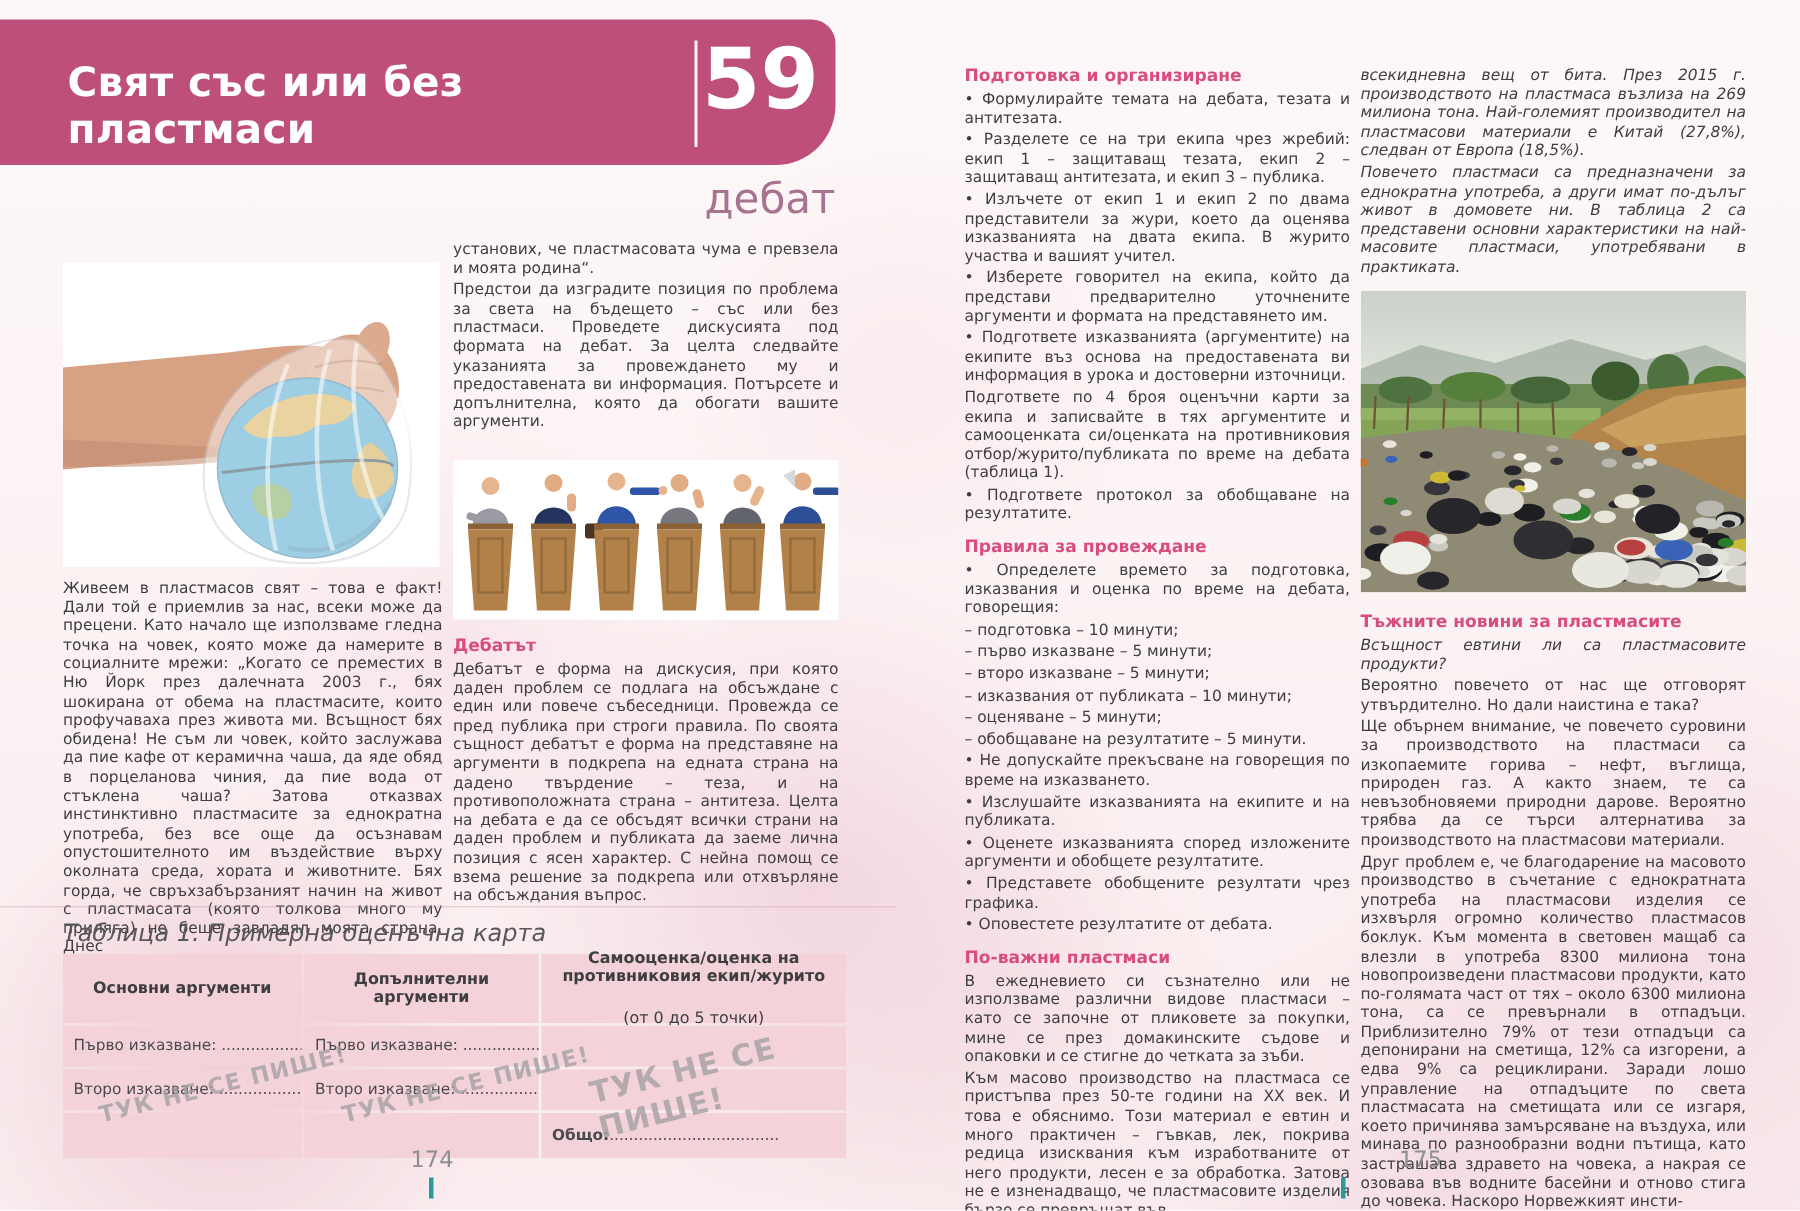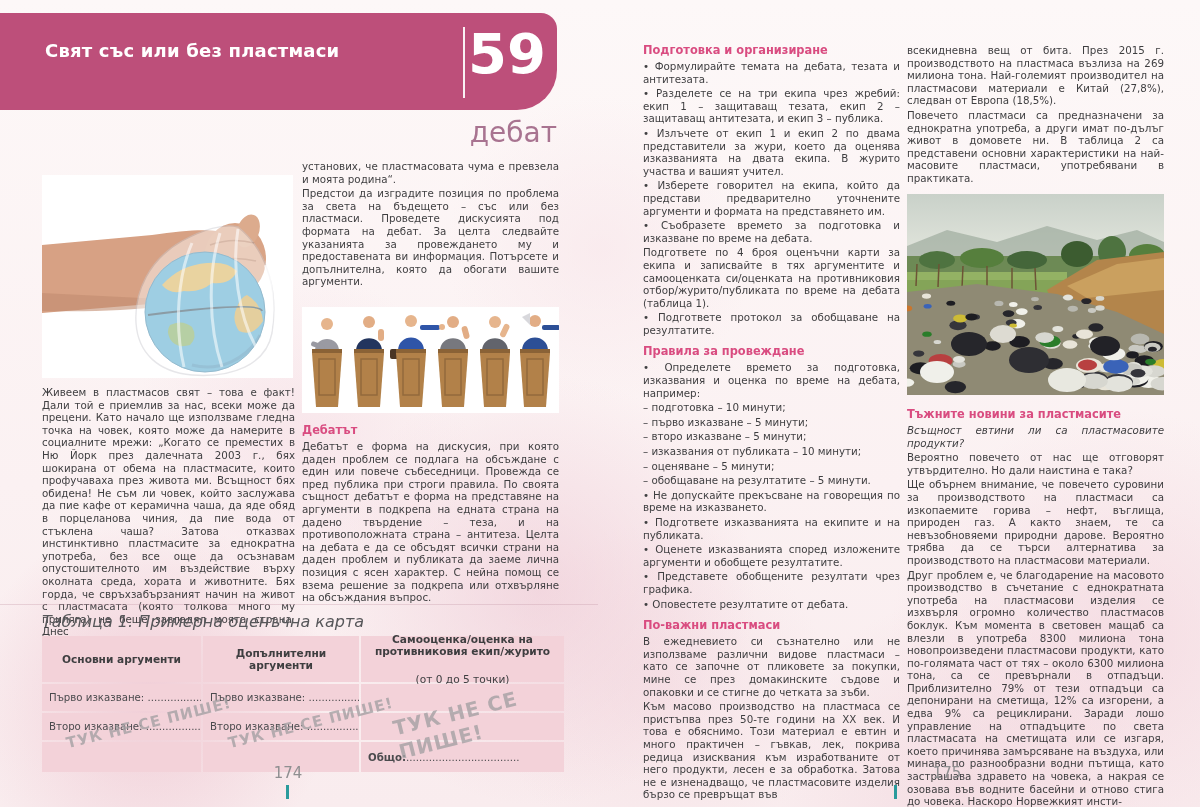--- a/index.html
+++ b/index.html
@@ -14,21 +14,21 @@
       radial-gradient(circle 240px at 300px 440px, rgba(244,215,224,.45), transparent 70%),
       radial-gradient(circle 220px at 600px 250px, rgba(247,226,231,.5), transparent 70%),
       radial-gradient(circle 320px at 1120px 640px, rgba(240,203,214,.5), transparent 72%),
       radial-gradient(circle 260px at 960px 780px, rgba(238,203,213,.45), transparent 70%),
       radial-gradient(circle 240px at 660px 690px, rgba(242,214,221,.45), transparent 70%),
       linear-gradient(180deg,#fdf8f8 0%,#fbf1f2 60%,#f9ecee 100%);
   }
   .abs{position:absolute;}
   
   .band{left:0;top:13px;width:557px;height:97px;background:#bd4f7a;border-radius:0 16px 40px 0;}
-  .band-title{left:45px;top:40px;width:400px;color:#ffffff;font-weight:bold;font-size:18px;letter-spacing:.2px;}
+  .band-title{left:45px;top:40px;width:400px;color:#ffffff;font-weight:bold;font-size:27px;letter-spacing:.2px;}
   .band-divider{left:463px;top:27px;width:2px;height:71px;background:rgba(255,255,255,.92);}
   .band-number{left:468px;top:24px;width:90px;color:#ffffff;font-weight:bold;font-size:56px;line-height:60px;}
   .subtitle{left:257px;top:116px;width:300px;text-align:right;font-size:28px;color:#a87390;}
   
   .para{font-size:10.3px;line-height:12.6px;text-align:justify;margin:0 0 2px 0;}
   .heading{font-weight:bold;color:#d94c80;font-size:11.4px;line-height:13px;margin:9px 0 3px 0;}
   .heading.first{margin-top:0;}
   .italic{font-style:italic;}
   
   .photo{background:#ffffff;overflow:hidden;}
@@ -193,42 +193,42 @@
     <div class="heading first">Дебатът</div>
     <p class="para">Дебатът е форма на дискусия, при която даден проблем се подлага на обсъждане с един или повече събеседници. Провежда се пред публика при строги правила. По своята същност дебатът е форма на представяне на аргументи в подкрепа на едната страна на дадено твърдение – теза, и на противоположната страна – антитеза. Целта на дебата е да се обсъдят всички страни на даден проблем и публиката да заеме лична позиция с ясен характер. С нейна помощ се взема решение за подкрепа или отхвърляне на обсъждания въпрос.</p>
   </div>
 
   <div class="abs" style="left:643px;top:44px;width:257px;">
     <div class="heading first">Подготовка и организиране</div>
     <p class="para">• Формулирайте темата на дебата, тезата и антитезата.</p>
     <p class="para">• Разделете се на три екипа чрез жребий: екип 1 – защитаващ тезата, екип 2 – защитаващ антитезата, и екип 3 – публика.</p>
     <p class="para">• Излъчете от екип 1 и екип 2 по двама представители за жури, което да оценява изказванията на двата екипа. В журито участва и вашият учител.</p>
     <p class="para">• Изберете говорител на екипа, който да представи предварително уточнените аргументи и формата на представянето им.</p>
-    <p class="para">• Съобразете времето за подготовка и изказване по време на дебата.</p>
+    <p class="para">• Подгответе изказванията (аргументите) на екипите въз основа на предоставената ви информация в урока и достоверни източници.</p>
     <p class="para">Подгответе по 4 броя оценъчни карти за екипа и записвайте в тях аргументите и самооценката си/оценката на противниковия отбор/журито/публиката по време на дебата (таблица 1).</p>
     <p class="para">• Подгответе протокол за обобщаване на резултатите.</p>
     <div class="heading">Правила за провеждане</div>
-    <p class="para">• Определете времето за подготовка, изказвания и оценка по време на дебата, например:</p>
+    <p class="para">• Определете времето за подготовка, изказвания и оценка по време на дебата, говорещия:</p>
     <p class="para">– подготовка – 10 минути;</p>
     <p class="para">– първо изказване – 5 минути;</p>
     <p class="para">– второ изказване – 5 минути;</p>
     <p class="para">– изказвания от публиката – 10 минути;</p>
     <p class="para">– оценяване – 5 минути;</p>
     <p class="para">– обобщаване на резултатите – 5 минути.</p>
     <p class="para">• Не допускайте прекъсване на говорещия по време на изказването.</p>
-    <p class="para">• Подгответе изказванията на екипите и на публиката.</p>
+    <p class="para">• Изслушайте изказванията на екипите и на публиката.</p>
     <p class="para">• Оценете изказванията според изложените аргументи и обобщете резултатите.</p>
     <p class="para">• Представете обобщените резултати чрез графика.</p>
     <p class="para">• Оповестете резултатите от дебата.</p>
     <div class="heading">По-важни пластмаси</div>
     <p class="para">В ежедневието си съзнателно или не използваме различни видове пластмаси – като се започне от пликовете за покупки, мине се през домакинските съдове и опаковки и се стигне до четката за зъби.</p>
     <p class="para">Към масово производство на пластмаса се пристъпва през 50-те години на ХХ век. И това е обяснимо. Този материал е евтин и много практичен – гъвкав, лек, покрива редица изисквания към изработваните от него продукти, лесен е за обработка. Затова не е изненадващо, че пластмасовите изделия бързо се превръщат във</p>
   </div>
 
-  <div class="abs" style="left:907px;top:44px;width:257px;">
+  <div class="abs" style="left:907px;top:44px;width:257px;font-style:italic;">
     <p class="para">всекидневна вещ от бита. През 2015 г. производството на пластмаса възлиза на 269 милиона тона. Най-големият производител на пластмасови материали е Китай (27,8%), следван от Европа (18,5%).</p>
     <p class="para">Повечето пластмаси са предназначени за еднократна употреба, а други имат по-дълъг живот в домовете ни. В таблица 2 са представени основни характеристики на най-масовите пластмаси, употребявани в практиката.</p>
   </div>
 
   <div class="abs photo" style="left:907px;top:194px;width:257px;height:201px;">
     <svg width="257" height="201" viewBox="0 0 257 201" xmlns="http://www.w3.org/2000/svg">
       <defs>
         <linearGradient id="sky" x1="0" y1="0" x2="0" y2="1">
           <stop offset="0" stop-color="#c9d1c9"></stop>
             <stop offset="1" stop-color="#e9ebe2"></stop>

